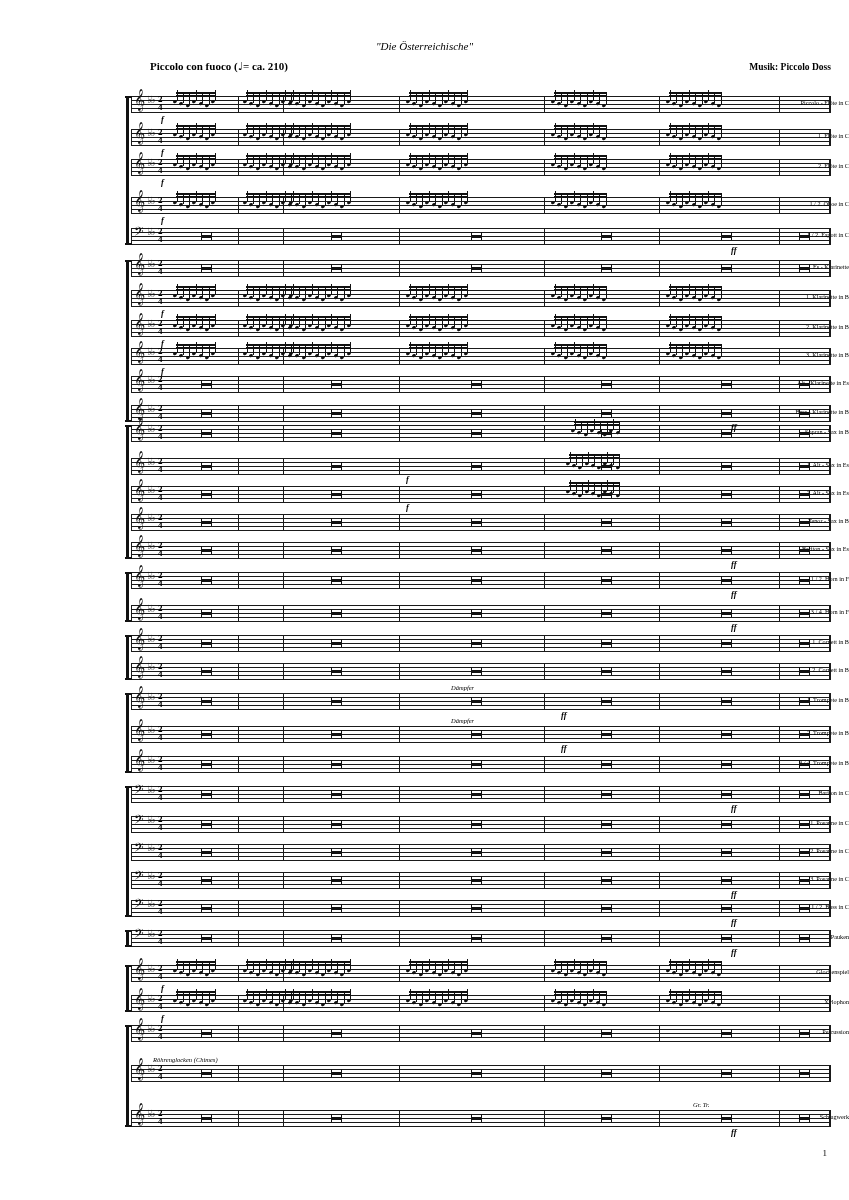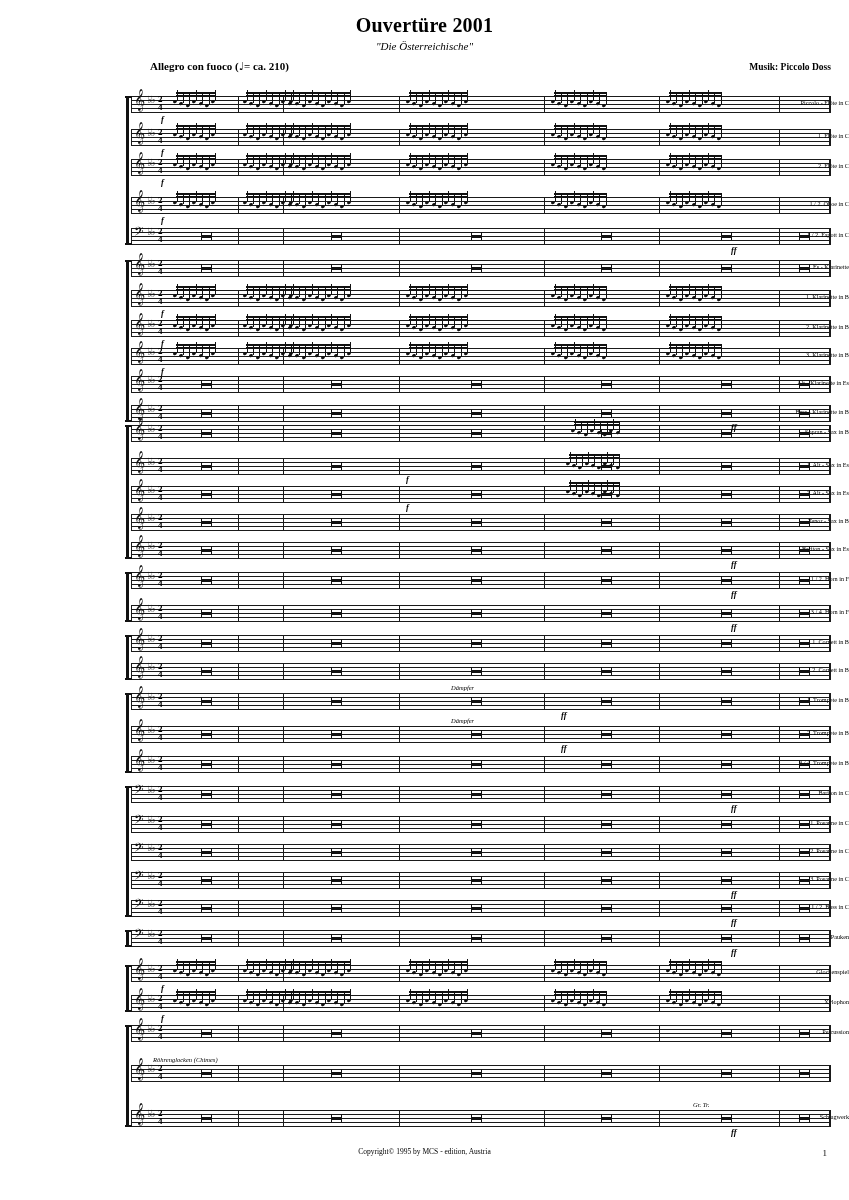--- a/index.html
+++ b/index.html
@@ -209,25 +209,24 @@
     background: #111;
   }
   .rest-mm::before { left: -0.2px; }
   .rest-mm::after { right: -0.2px; }
 </style>
 </head>
 <body>
 
 <div class="page">
 
-  <div class="title">Ouvertüre 2001</div>
   <div class="subtitle">"Die Österreichische"</div>
 
   <div class="tempo">
-    <span>Allegro con fuoco (</span><span class="notehead">♩</span><span>= ca. 210)</span>
+    <span>Piccolo con fuoco (</span><span class="notehead">♩</span><span>= ca. 210)</span>
   </div>
 
   <div class="composer">Musik: Piccolo Doss</div>
 
   <div class="score" id="score">
       <div class="staff" style="top: 16px;">
         <div class="line"></div>
         <div class="line"></div>
         <div class="line"></div>
         <div class="line"></div>
@@ -2276,15 +2275,14 @@
       <div class="dyn" style="left: 731px; top: 542px;">ff</div>
       <div class="dyn" style="left: 731px; top: 723px;">ff</div>
       <div class="dyn" style="left: 731px; top: 809px;">ff</div>
       <div class="dyn" style="left: 731px; top: 837px;">ff</div>
       <div class="dyn" style="left: 731px; top: 867px;">ff</div>
       <div class="dyn" style="left: 731px; top: 1047px;">ff</div>
       <div class="dyn" style="left: 561px; top: 630px;">ff</div>
       <div class="dyn" style="left: 561px; top: 663px;">ff</div>
     </div>
 
-  <div class="copyright">Copyright© 1995 by MCS - edition, Austria</div>
   <div class="pagenum">1</div>
 </div>
 
 </body></html>

